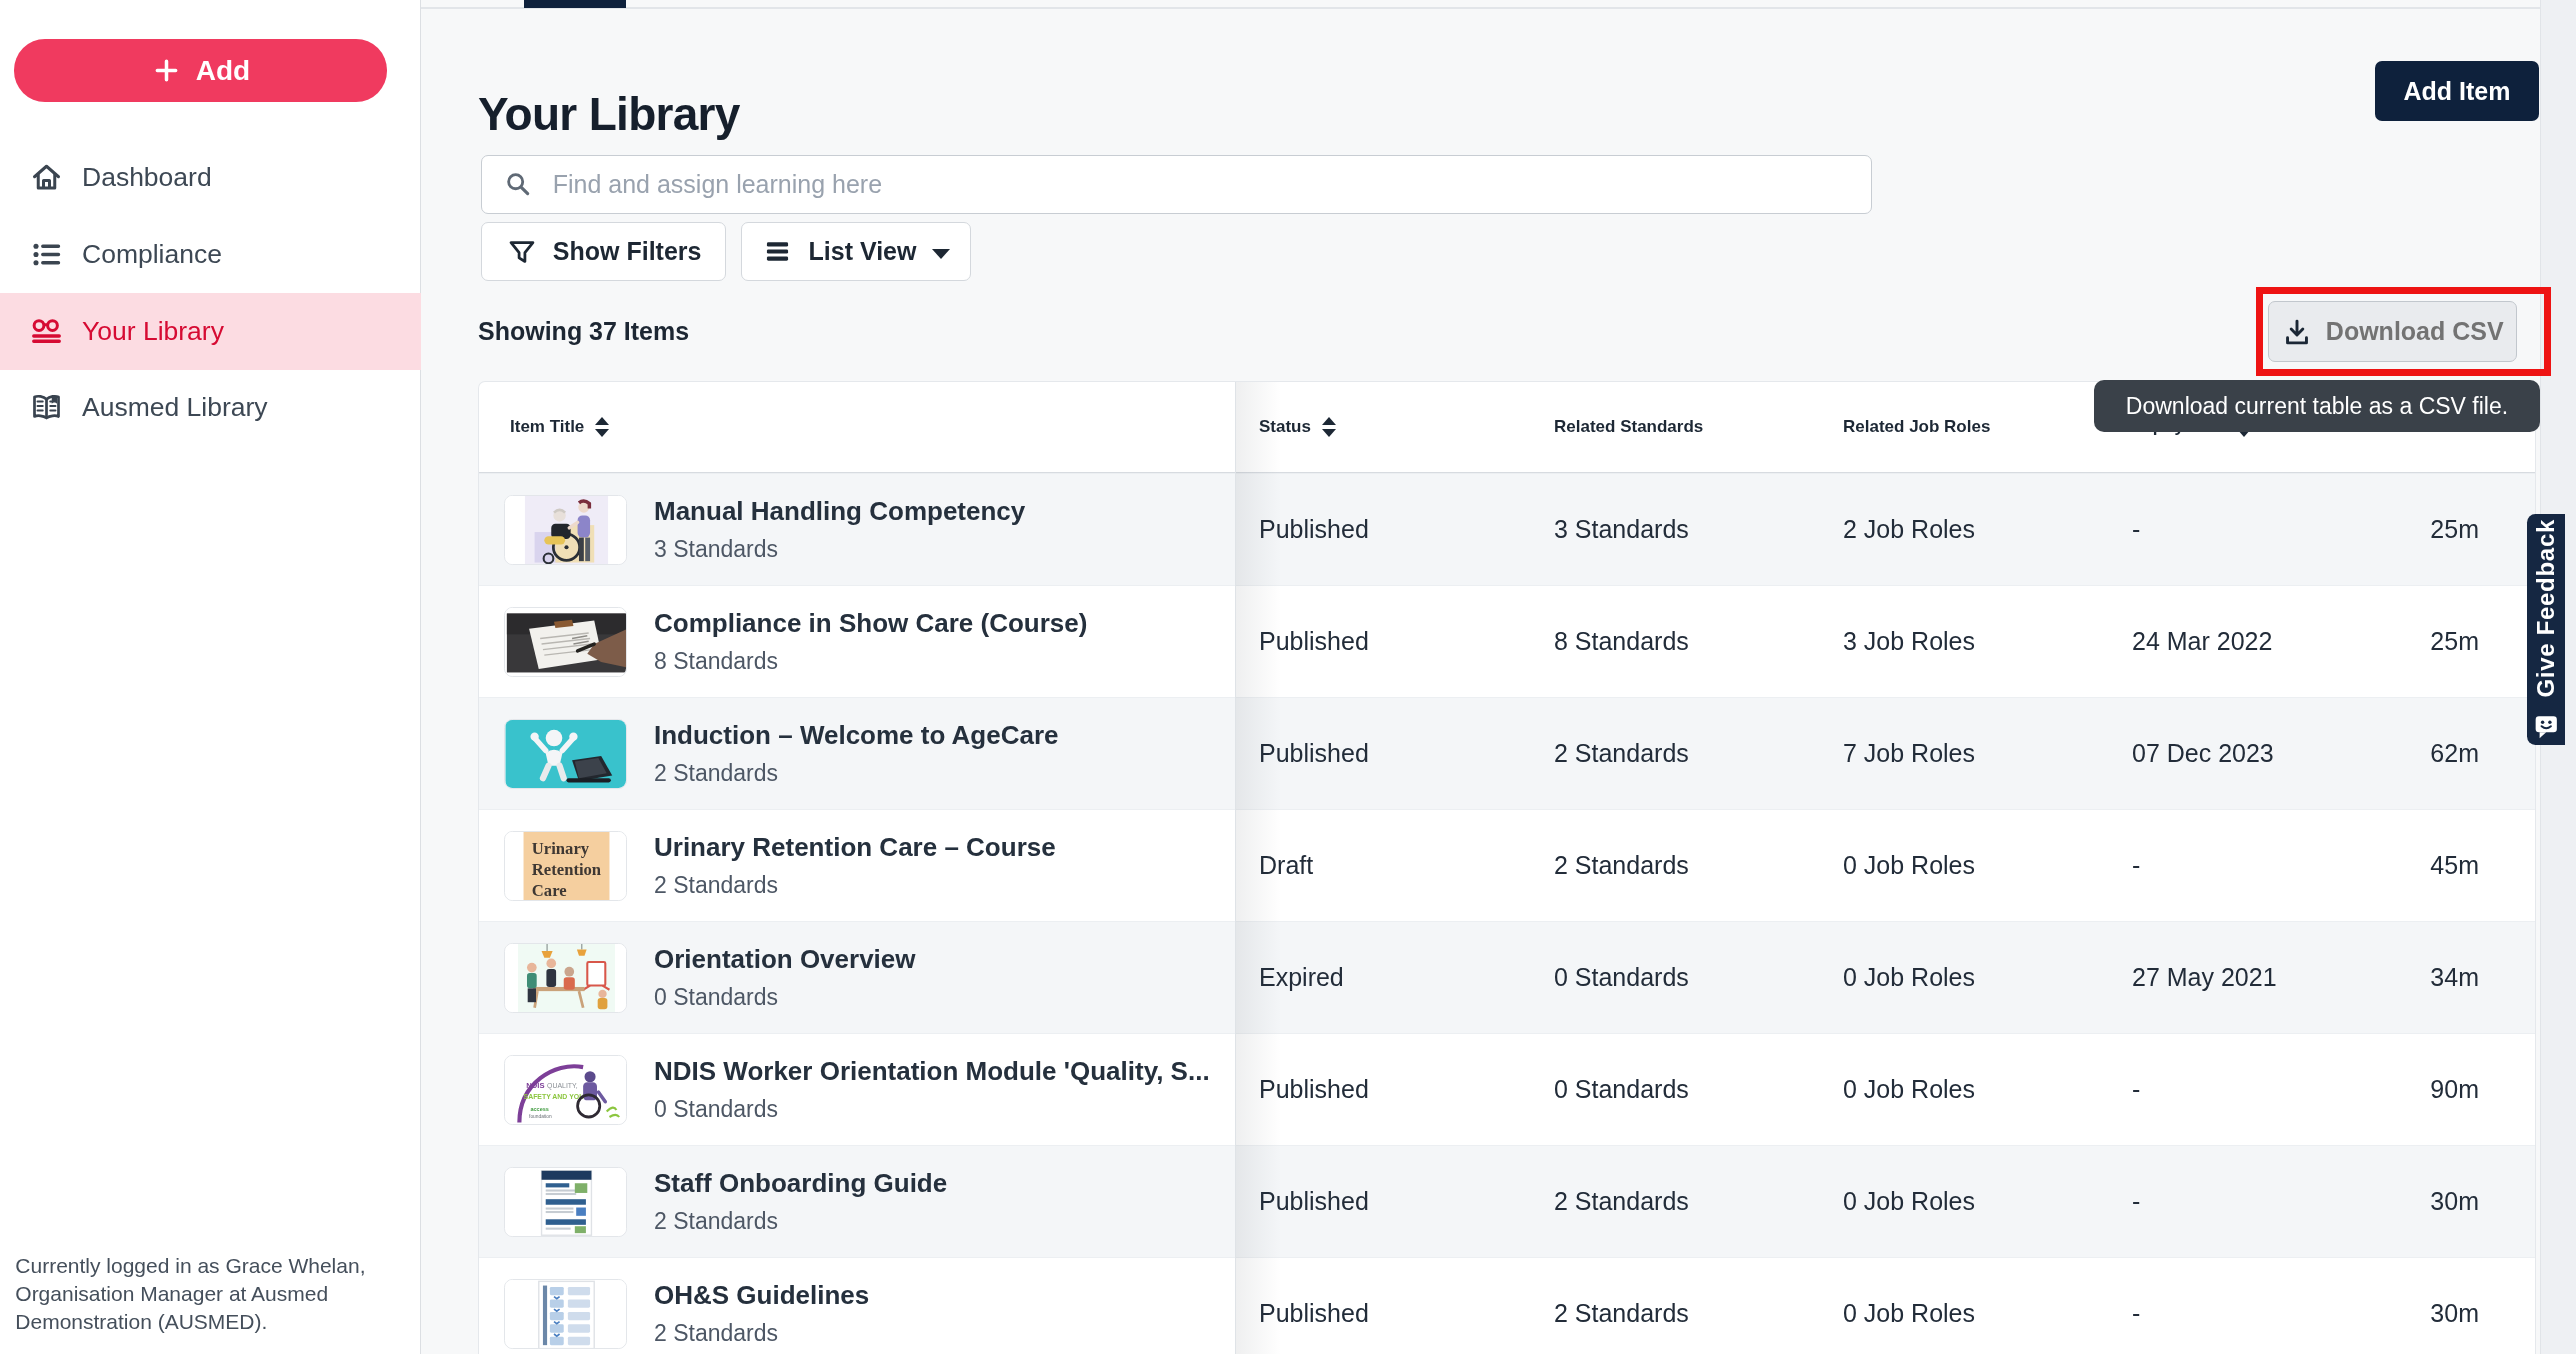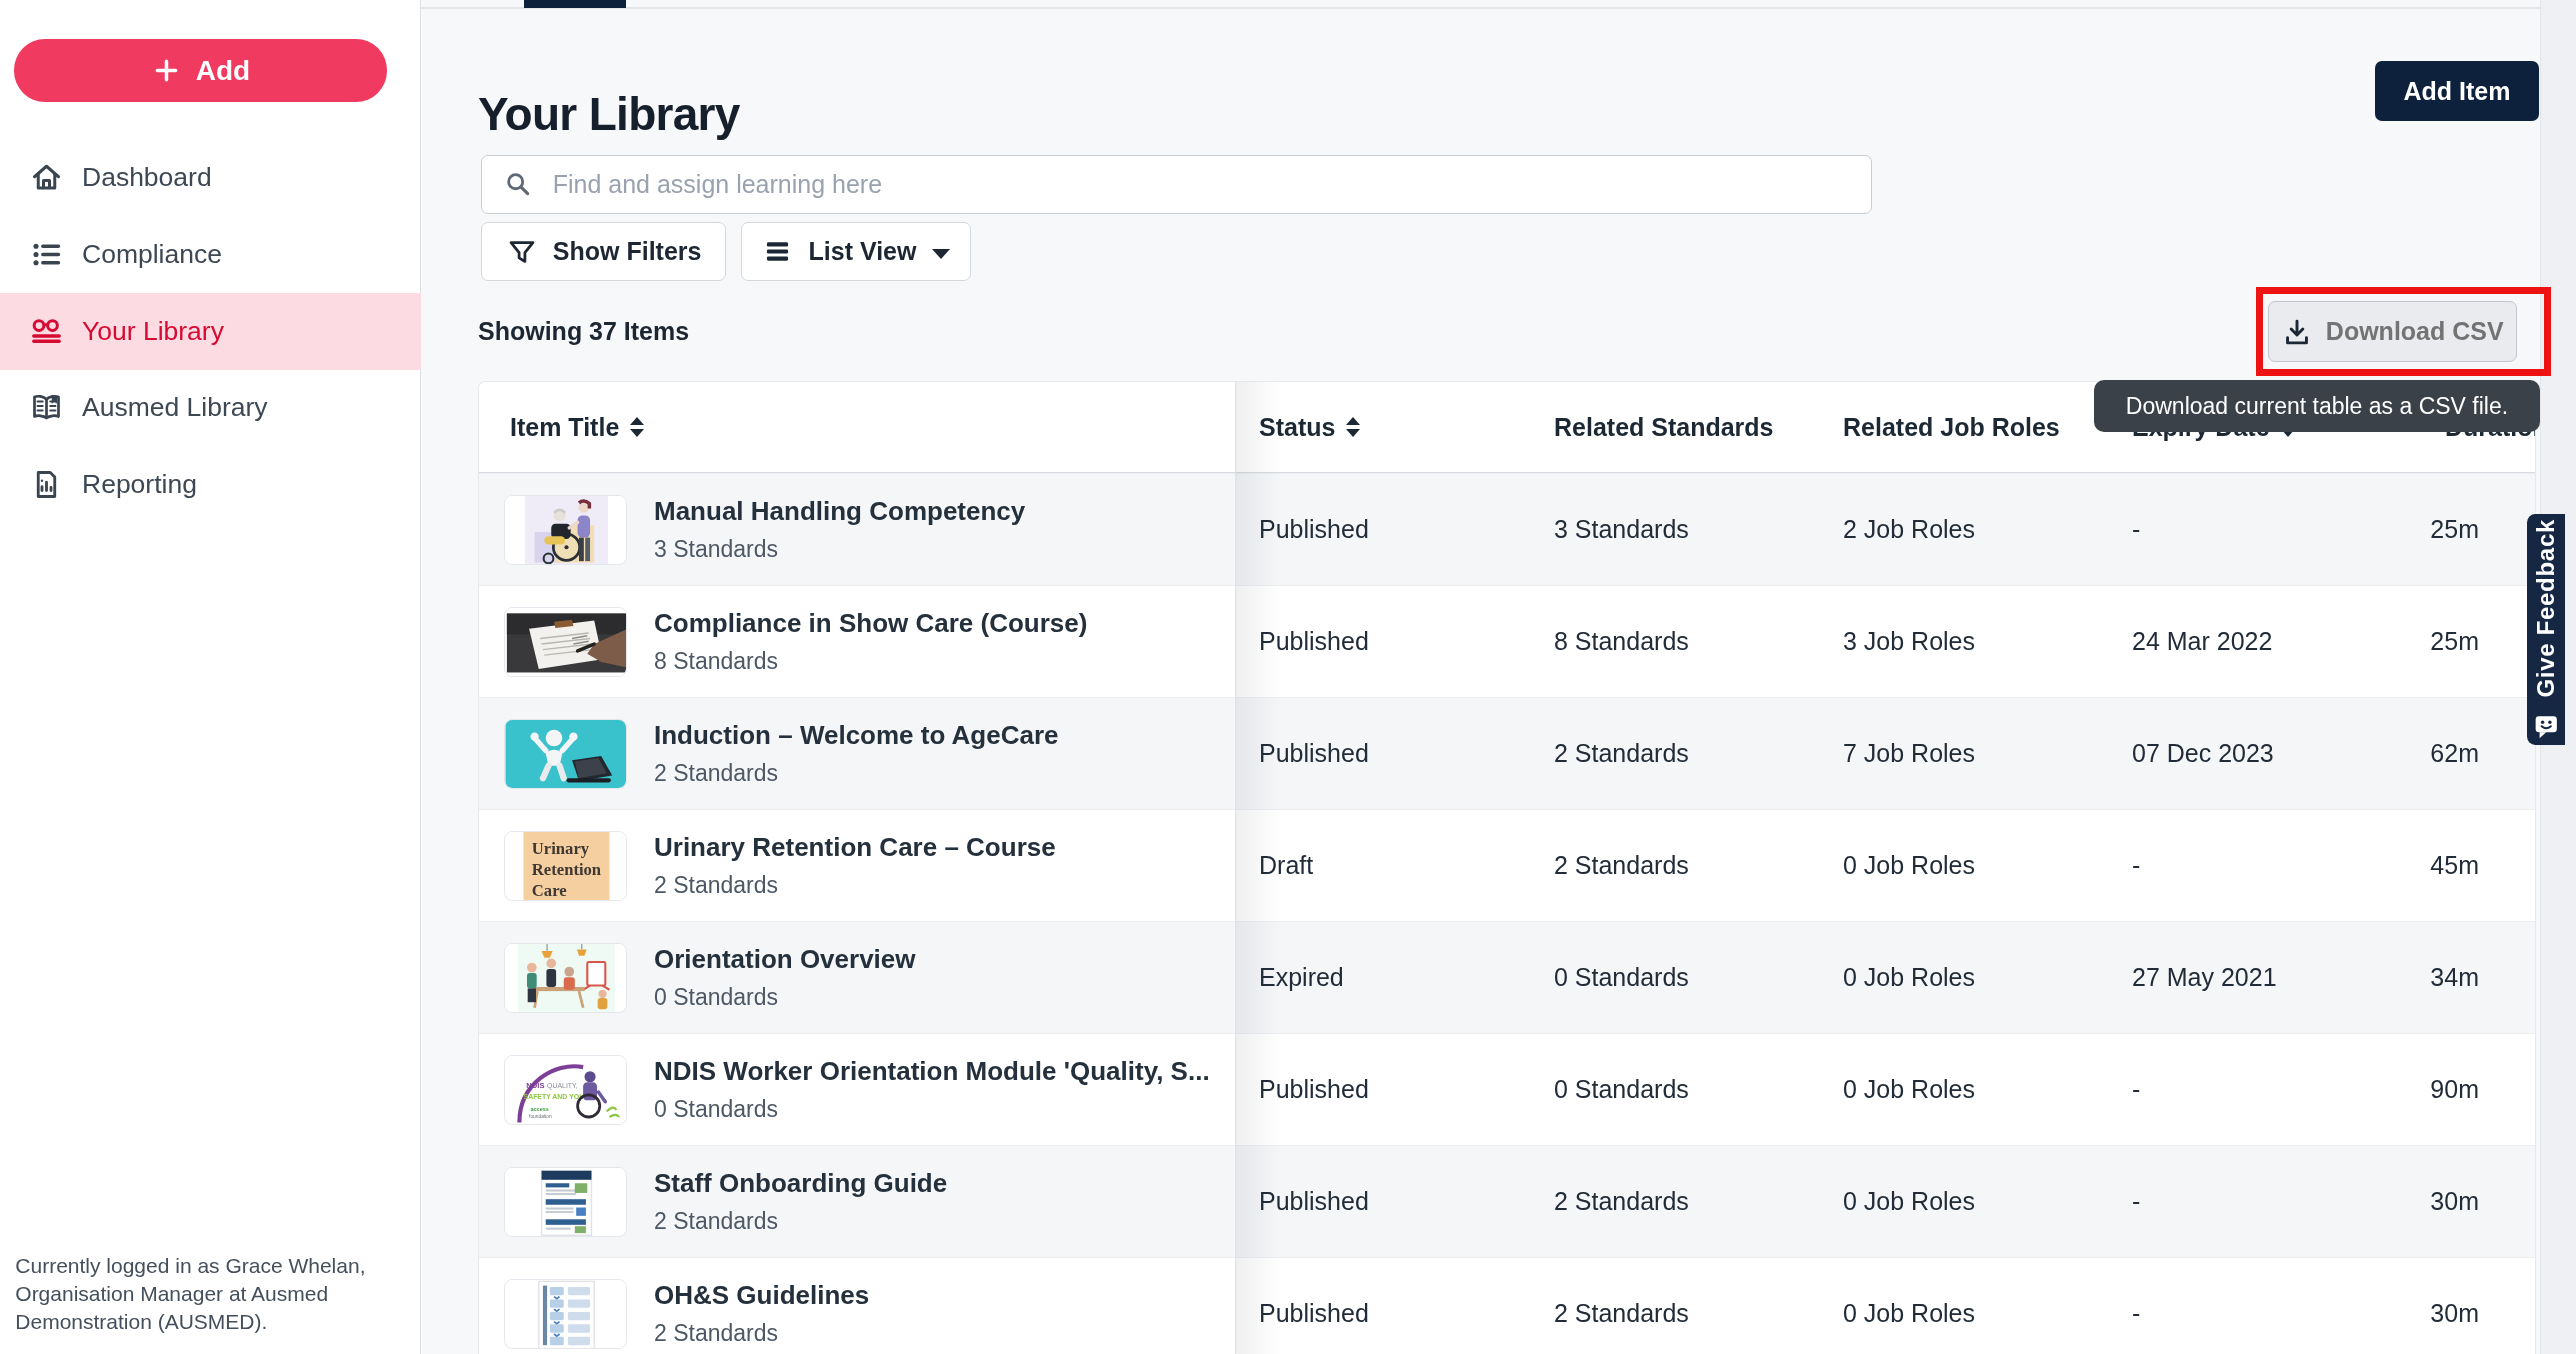--- a/index.html
+++ b/index.html
@@ -39,21 +39,21 @@
     box-sizing:border-box;display:flex;align-items:center;justify-content:center;gap:12.5px;font-size:25px;font-weight:600;color:#737373;cursor:pointer;}
   .red-annotation{position:absolute;left:2256px;top:287px;width:295px;height:89px;border:7px solid #ee1313;box-sizing:border-box;z-index:40;pointer-events:none;}
   .tooltip{position:absolute;left:2094px;top:380px;width:446px;height:52px;background:#3a4149;color:#fff;border-radius:10px;z-index:41;
     display:flex;align-items:center;justify-content:center;font-size:23px;}
 
   
   .table{position:absolute;left:478px;top:381px;width:2058px;height:973px;background:#fff;border:0.7px solid #e5e8ec;border-bottom:none;
     border-radius:7px 7px 0 0;box-sizing:border-box;overflow:hidden;}
   .tgrid{display:grid;grid-template-columns:757px 295px 289px 289px 313px 1fr;align-items:center;}
   .thead{height:91px;border-bottom:1.4px solid #d7dbe0;box-sizing:border-box;}
-  .th{font-size:25px;font-weight:600;color:#1d2835;padding-left:23px;display:flex;align-items:center;cursor:pointer;}
+  .th{font-size:17px;font-weight:600;color:#1d2835;padding-left:23px;display:flex;align-items:center;cursor:pointer;}
   .th.first{padding-left:31px;}
   .th.right{justify-content:flex-end;padding-right:16.7px;}
   .sort{display:inline-flex;flex-direction:column;gap:3.5px;margin-left:11px;}
   .sort .up{width:0;height:0;border-left:7px solid transparent;border-right:7px solid transparent;border-bottom:8.4px solid #1d2835;}
   .sort .dn{width:0;height:0;border-left:7px solid transparent;border-right:7px solid transparent;border-top:8.4px solid #1d2835;}
   .trow{height:112px;border-top:0.7px solid #eceff2;box-sizing:border-box;cursor:pointer;}
   .trow:nth-child(even){background:#f4f6f8;}
   .td{font-size:25px;color:#222c39;padding-left:23px;}
   .td.right{text-align:right;padding-right:56px;padding-left:0;}
   .item-cell{display:flex;align-items:center;gap:27px;padding-left:25px;}
@@ -122,30 +122,20 @@
         <svg width="33" height="33" viewBox="0 0 44 44">
             <path d="M22 11 C18 7 10 6 6 8 V34 C10 32 18 33 22 36 C26 33 34 32 38 34 V8 C34 6 26 7 22 11 Z" stroke="#39434f" stroke-width="3.6" fill="none" stroke-linejoin="round"></path>
             <path d="M22 11 V36" stroke="#39434f" stroke-width="3.6"></path>
             <path d="M10 14 H17 M10 20 H17 M10 26 H17 M27 14 H34 M27 20 H34 M27 26 H34" stroke="#39434f" stroke-width="2.6" stroke-linecap="round"></path>
             <path d="M29 7 V17 L32.5 14 L36 17 V7 Z" fill="#39434f"></path>
           </svg>
       </span>
       <span>Ausmed Library</span>
     </div>
 
-    <div class="nav-item" style="top:446px">
-      <span class="nicon">
-        <svg width="33" height="33" viewBox="0 0 44 44">
-            <path d="M11 6 H27 L33 12 V38 H11 Z" stroke="#3b4550" stroke-width="3.8" fill="none" stroke-linejoin="round"></path>
-            <path d="M16 30 V25 M22 30 V19 M28 30 V26" stroke="#3b4550" stroke-width="3.8" stroke-linecap="round"></path>
-            <circle cx="16" cy="17" r="1.6" fill="#3b4550"></circle>
-          </svg>
-      </span>
-      <span>Reporting</span>
-    </div>
 
     <div class="side-footer">Currently logged in as Grace Whelan,
 Organisation Manager at Ausmed
 Demonstration (AUSMED).</div>
   </aside>
 
   <div class="top-hairline"></div>
   <div class="tab-indicator"></div>
 
   <h1 class="page-title">Your Library</h1>

